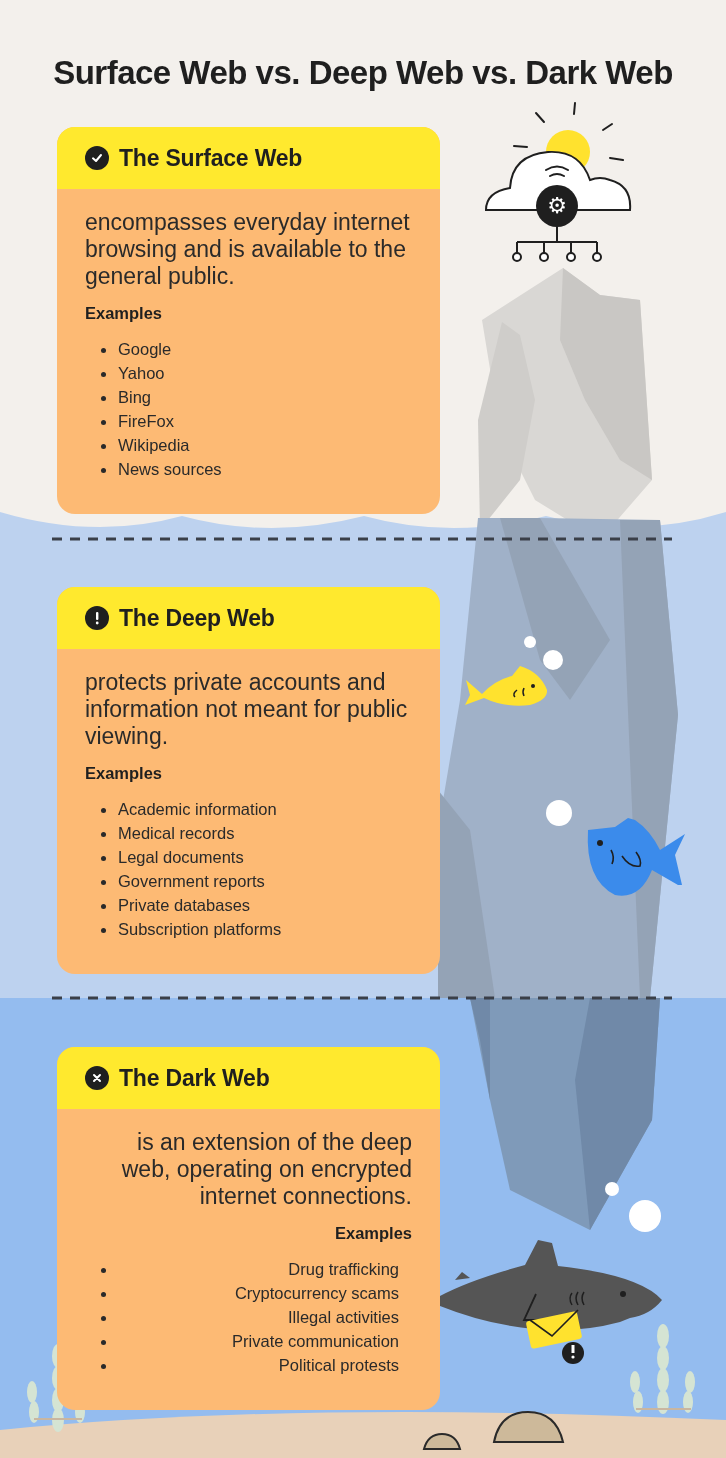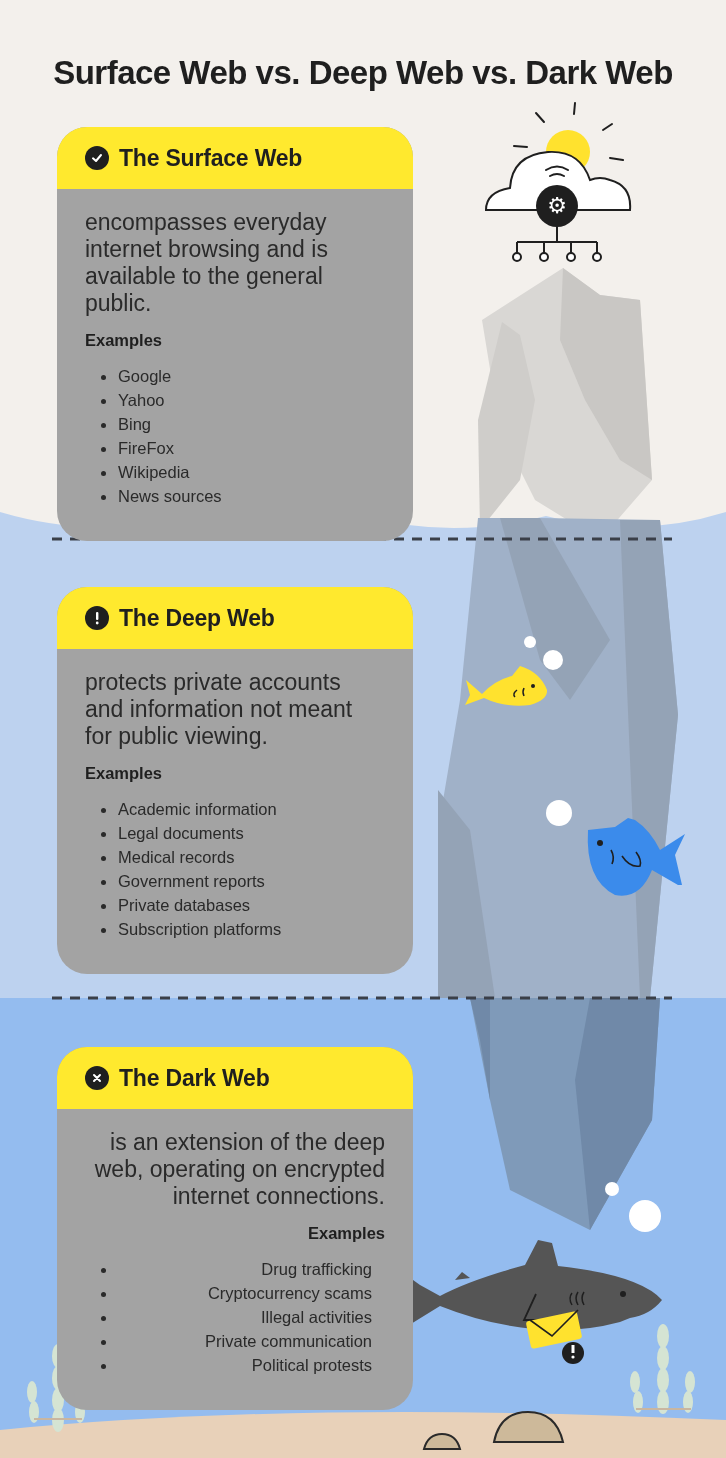--- a/index.html
+++ b/index.html
@@ -1,19 +1,19 @@
 <!DOCTYPE html>
 <html><head>
 <meta charset="utf-8">
 <style>
   html, body { margin:0; padding:0; }
   body { width:726px; height:1458px; position:relative; overflow:hidden; font-family:"Liberation Sans", sans-serif; background:#f3f0ec; }
   .bg { position:absolute; left:0; top:0; width:726px; height:1458px; }
   .title { position:absolute; left:0; top:46px; width:726px; text-align:center; font-family:"Liberation Sans", sans-serif; font-weight:700; font-size:33px; letter-spacing:-0.5px; color:#1f1f1f;margin-top:8px; }
-  .card { position:absolute; left:57px; width:356px; background:#a3a3a3; border-radius:30px; overflow:hidden; }
+  .card { position:absolute; left:57px; width:383px; background:#fdba74; border-radius:18px; overflow:hidden; }
   .card-head { height:62px; background:#ffe92e; display:flex; align-items:center; padding-left:28px; }
   .card-icon { width:24px; height:24px; border-radius:50%; background:#1f1f1f; color:#fff; display:flex; align-items:center; justify-content:center; margin-right:10px; }
   .card-title { font-weight:700; font-size:23px; color:#1f1f1f; letter-spacing:-0.2px; }
   .card-body { padding:20px 28px 20px 28px; }
   .desc { font-size:23px; line-height:27px; color:#2a2a2a; margin:0 0 12px 0; }
   .ex-label { font-weight:700; font-size:16.5px; color:#1f1f1f; line-height:22px; }
   ul.ex { margin:13px; padding:0; list-style:none; }
   ul.ex li { font-size:16.5px; line-height:24px; color:#2a2a2a; position:relative; padding-left:20px; }
   ul.ex li::before { content:""; position:absolute; left:3px; top:11px; width:5px; height:5px; border-radius:50%; background:#2a2a2a; }
 </style>
@@ -169,22 +169,22 @@
           <circle cx="6.2" cy="12" r="1.4" fill="#fff"></circle>
         </svg>
     </span>
     <span class="card-title">The Deep Web</span>
   </div>
   <div class="card-body">
     <p class="desc">protects private accounts and information not meant for public viewing.</p>
     <div class="ex-label">Examples</div>
     <ul class="ex">
       <li>Academic information</li>
+      <li>Medical records</li>
       <li>Legal documents</li>
-      <li>Medical records</li>
       <li>Government reports</li>
       <li>Private databases</li>
       <li>Subscription platforms</li>
     </ul>
   </div>
 </div>
 
 <div class="card" style="top:1047px;text-align:right;">
   <div class="card-head">
     <span class="card-icon">

